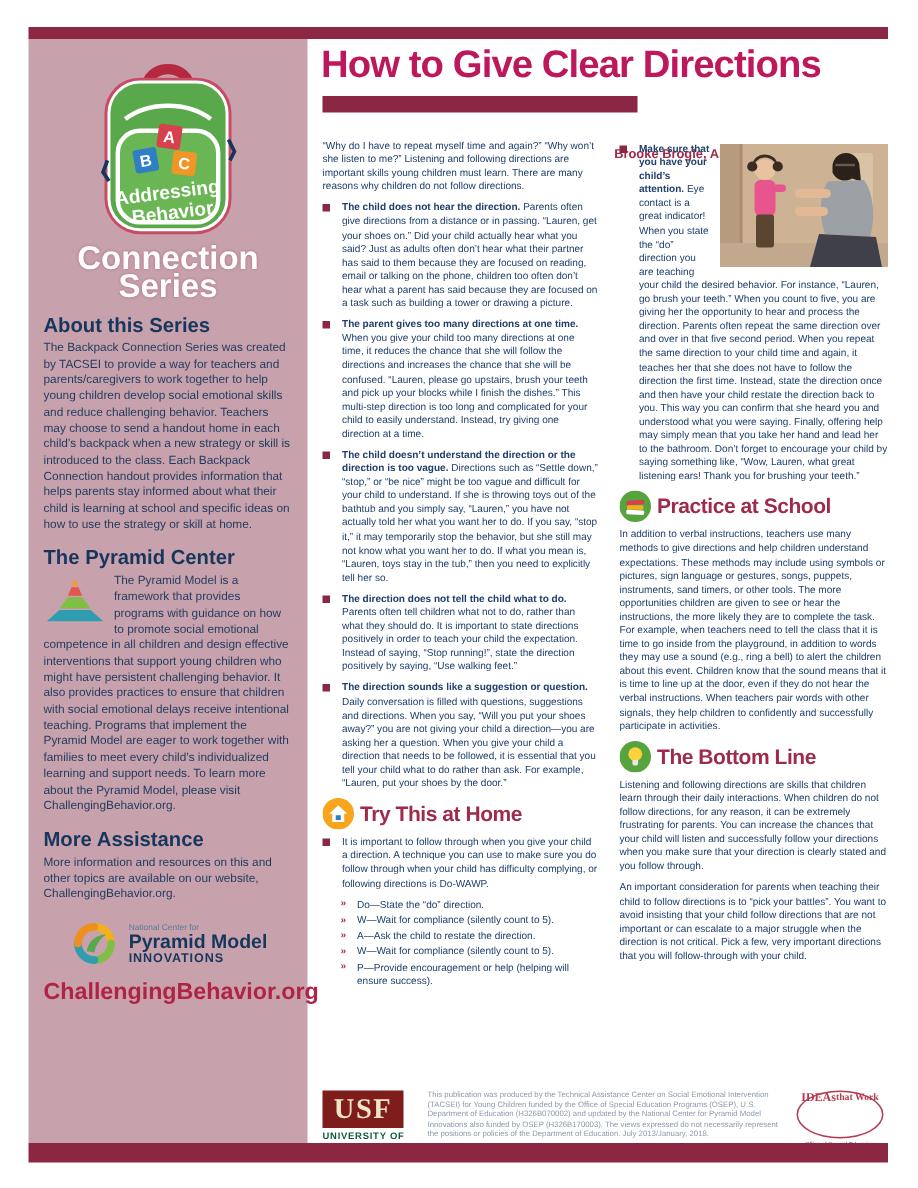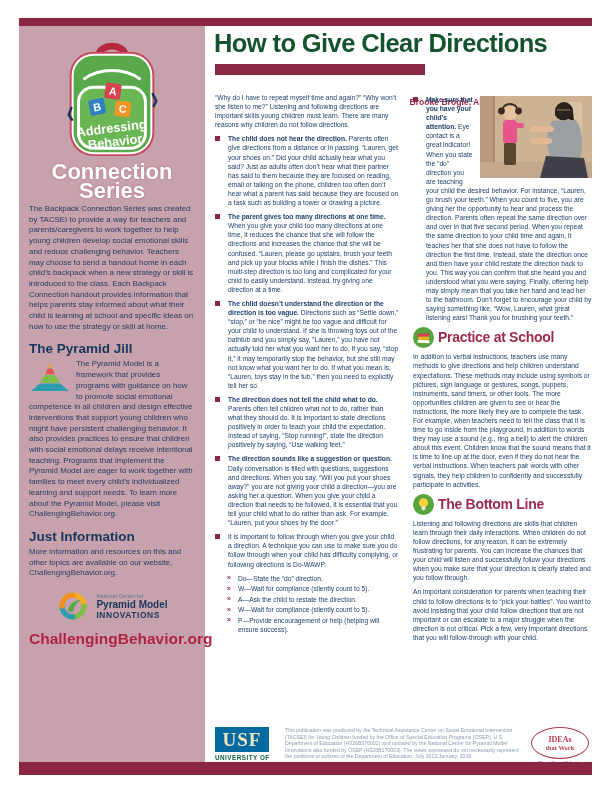--- a/index.html
+++ b/index.html
@@ -14,25 +14,25 @@
   .bp-art{display:block;margin:2px auto 0 auto;}
   .bp-title{color:#fff;font-weight:bold;font-size:26px;letter-spacing:.5px;text-align:center;line-height:27px;
             text-shadow:0 0 2px rgba(140,39,67,.45);}
   .bp-sub{color:#fff;font-weight:bold;font-size:22px;text-align:center;line-height:19px;
           text-shadow:0 0 2px rgba(140,39,67,.45);margin-bottom:4px;}
   .side-h{color:#17365d;font-weight:bold;font-size:13.5px;margin:9px 0 3px 0;line-height:15px;}
   .side-p{color:#1e3a5f;font-size:7.9px;line-height:10.7px;margin:0;}
   .pyr-icon{float:left;margin:2px 5px 2px 0;}
   .ncpmi{display:flex;align-items:center;justify-content:center;gap:6px;margin-top:10px;}
   .ncpmi-t1{color:#5d7b96;font-size:5.6px;line-height:7px;}
-  .ncpmi-t2{color:#17365d;font-weight:bold;font-size:10px;line-height:10px;}
+  .ncpmi-t2{color:#17365d;font-weight:bold;font-size:13px;line-height:10px;}
   .ncpmi-t3{color:#17365d;font-weight:bold;font-size:8.4px;letter-spacing:.6px;line-height:10px;}
   .website{color:#b02345;font-weight:bold;font-size:15.5px;text-align:right;margin-top:7px;cursor:pointer;}
   
-  .title{position:absolute;left:214px;top:29px;width:380px;margin:0;color:#14532d;font-size:25.5px;
+  .title{position:absolute;left:214px;top:29px;width:380px;margin:0;color:#be185d;font-size:25.5px;
          font-weight:bold;letter-spacing:-.6px;white-space:nowrap;}
   .title-bar{position:absolute;left:215px;top:64px;width:210px;height:11px;background:#8c2743;}
   .authors{position:absolute;left:400px;top:66px;width:192px;text-align:right;color:#9e2b4b;
            font-size:8.6px;font-weight:bold;margin-top:31px;}
   
   .col{position:absolute;color:#20406b;font-size:6.7px;line-height:9.1px;}
   .col1{left:215px;top:93px;width:184px;}
   .col2{left:413px;top:95px;width:179px;}
   .intro{margin:0 0 5px 0;}
   ul.blist{list-style:none;margin:0;padding:0;}
@@ -44,29 +44,29 @@
   .sect .icn{flex:0 0 auto;display:inline-flex;}
   ul.steps{list-style:none;margin:2px 0 0 0;padding:0 0 0 12px;}
   ul.steps>li{position:relative;padding-left:11px;margin-bottom:1.5px;}
   ul.steps>li::before{content:"\00BB";position:absolute;left:0;top:-0.5px;color:#9e2b4b;font-weight:bold;}
   .photo{float:right;width:112px;height:82px;margin:1px 0 3px 6px;}
   .attn{margin-bottom:6px;}
   .col2 p{margin:0 0 5px 0;}
   
   .footer{position:absolute;left:215px;top:727px;width:377px;display:flex;align-items:flex-start;}
   .usf{width:62px;flex:0 0 auto;}
-  .usf-box{width:54px;height:25px;background:#0369a1;color:#efe7c3;text-align:center;
+  .usf-box{width:54px;height:25px;background:#7f1d1d;color:#efe7c3;text-align:center;
            font-family:"Liberation Serif",serif;font-weight:bold;font-size:19px;line-height:25px;letter-spacing:1px;}
   .usf-l{color:#0e5a41;font-size:6.3px;font-weight:bold;letter-spacing:.5px;line-height:7.5px;margin-top:2px;}
   .foot-mid{flex:1;padding:0 8px;}
   .repro{color:#9e2b4b;font-weight:bold;font-size:7.6px;margin:1px 0 3px 0;}
   .fine{color:#8a9aae;font-size:5.2px;line-height:6.6px;}
   .ideas{width:64px;flex:0 0 auto;text-align:center;}
   .ideas-oval{width:56px;height:30px;border:1.5px solid #b43a4e;border-radius:50%;margin:0 auto;
-              display:flex;flex-direction:column;justify-content:center;}
+              display:flex;flex-direction:row;justify-content:center;}
   .ideas-1{color:#b43a4e;font-weight:bold;font-size:8px;line-height:8px;font-family:"Liberation Serif",serif;}
   .ideas-2{color:#b43a4e;font-weight:bold;font-size:6.5px;line-height:7px;font-family:"Liberation Serif",serif;}
   .ideas-sub{color:#17365d;font-size:3.9px;line-height:4.5px;margin-top:1.5px;}
 </style>
 </head>
 <body>
 
 <div class="page">
 
   <div class="topbar"></div>
@@ -93,34 +93,35 @@
         </g>
       <g transform="rotate(-7 61 96)" font-family="Liberation Sans, sans-serif" font-weight="bold" fill="#ffffff" text-anchor="middle">
         <text x="61" y="96" font-size="13">Addressing</text>
         <text x="63" y="110" font-size="13">Behavior</text>
       </g>
       <path d="M20,70 l-3,8 l4,6" fill="none" stroke="#17365d" stroke-width="2.5"></path>
       <path d="M102,56 l4,8 l-3,6" fill="none" stroke="#17365d" stroke-width="2.5"></path>
     </svg>
     <div class="bp-sub">Connection Series</div>
 
+    <h2 class="side-h">About this Series</h2>
     <p class="side-p">The Backpack Connection Series was created by TACSEI to provide a way for teachers and parents/caregivers to work together to help young children develop social emotional skills and reduce challenging behavior. Teachers may choose to send a handout home in each child’s backpack when a new strategy or skill is introduced to the class. Each Backpack Connection handout provides information that helps parents stay informed about what their child is learning at school and specific ideas on how to use the strategy or skill at home.</p>
 
-    <h2 class="side-h">The Pyramid Jill</h2>
+    <h2 class="side-h">The Pyramid Center</h2>
     <div>
       <svg class="pyr-icon" width="42" height="32" viewBox="0 0 44 34">
         <polygon points="2,32 42,32 33,24 11,24" fill="#2e9db0"></polygon>
         <polygon points="11,23 33,23 27,15 17,15" fill="#7fbf45"></polygon>
         <polygon points="17,14 27,14 24.5,8 19.5,8" fill="#e2574c"></polygon>
         <polygon points="19.5,7 24.5,7 22,2" fill="#f29c38"></polygon>
       </svg>
       <p class="side-p">The Pyramid Model is a framework that provides programs with guidance on how to promote social emotional competence in all children and design effective interventions that support young children who might have persistent challenging behavior. It also provides practices to ensure that children with social emotional delays receive intentional teaching. Programs that implement the Pyramid Model are eager to work together with families to meet every child’s individualized learning and support needs. To learn more about the Pyramid Model, please visit ChallengingBehavior.org.</p>
     </div>
 
-    <h2 class="side-h">Just Information</h2>
+    <h2 class="side-h">More Assistance</h2>
     <p class="side-p">More information and resources on this and other topics are available on our website, ChallengingBehavior.org.</p>
 
     <div class="ncpmi">
       <svg width="34" height="34" viewBox="0 0 40 40">
         <path d="M20,7 A13,13 0 0 1 33,20" fill="none" stroke="#f2b01e" stroke-width="6" stroke-linecap="round"></path>
         <path d="M33,20 A13,13 0 0 1 20,33" fill="none" stroke="#7fbf45" stroke-width="6" stroke-linecap="round"></path>
         <path d="M20,33 A13,13 0 0 1 7,20" fill="none" stroke="#2e9db0" stroke-width="6" stroke-linecap="round"></path>
         <path d="M7,20 A13,13 0 0 1 20,7" fill="none" stroke="#ef8f1f" stroke-width="6" stroke-linecap="round"></path>
         <path d="M14,26 C15,18 22,13 29,13 C24,17 21,21 20,27 Z" fill="#59a84b"></path>
       </svg>
@@ -145,20 +146,31 @@
       <li><span class="sq"></span><span class="lead">The parent gives too many directions at one time.</span>
         <span>When you give your child too many directions at one time, it reduces the chance that she will follow the directions and increases the chance that she will be confused. “Lauren, please go upstairs, brush your teeth and pick up your blocks while I finish the dishes.” This multi-step direction is too long and complicated for your child to easily understand. Instead, try giving one direction at a time.</span></li>
       <li><span class="sq"></span><span class="lead">The child doesn’t understand the direction or the direction is too vague.</span>
         <span>Directions such as “Settle down,” “stop,” or “be nice” might be too vague and difficult for your child to understand. If she is throwing toys out of the bathtub and you simply say, “Lauren,” you have not actually told her what you want her to do. If you say, “stop it,” it may temporarily stop the behavior, but she still may not know what you want her to do. If what you mean is, “Lauren, toys stay in the tub,” then you need to explicitly tell her so.</span></li>
       <li><span class="sq"></span><span class="lead">The direction does not tell the child what to do.</span>
         <span>Parents often tell children what not to do, rather than what they should do. It is important to state directions positively in order to teach your child the expectation. Instead of saying, “Stop running!”, state the direction positively by saying, “Use walking feet.”</span></li>
       <li><span class="sq"></span><span class="lead">The direction sounds like a suggestion or question.</span>
         <span>Daily conversation is filled with questions, suggestions and directions. When you say, “Will you put your shoes away?” you are not giving your child a direction—you are asking her a question. When you give your child a direction that needs to be followed, it is essential that you tell your child what to do rather than ask. For example, “Lauren, put your shoes by the door.”</span></li>
     </ul>
 
+    <h3 class="sect">
+      <span class="icn">
+        <svg width="21" height="21" viewBox="0 0 21 21">
+            <circle cx="10.5" cy="10.5" r="10.5" fill="#f8a41d"></circle>
+            <polygon points="4.5,10.5 10.5,4.8 16.5,10.5" fill="#ffffff"></polygon>
+            <rect x="6.5" y="10" width="8" height="6" fill="#ffffff"></rect>
+            <rect x="8.8" y="11.5" width="3.4" height="3.2" fill="#2f7fc4"></rect>
+          </svg>
+      </span>
+      <span>Try This at Home</span>
+    </h3>
     <ul class="blist">
       <li><span class="sq"></span><span>It is important to follow through when you give your child a direction. A technique you can use to make sure you do follow through when your child has difficulty complying, or following directions is Do-WAWP.</span></li>
     </ul>
     <ul class="steps">
       <li>Do—State the “do” direction.</li>
       <li>W—Wait for compliance (silently count to 5).</li>
       <li>A—Ask the child to restate the direction.</li>
       <li>W—Wait for compliance (silently count to 5).</li>
       <li>P—Provide encouragement or help (helping will ensure success).</li>
     </ul>

